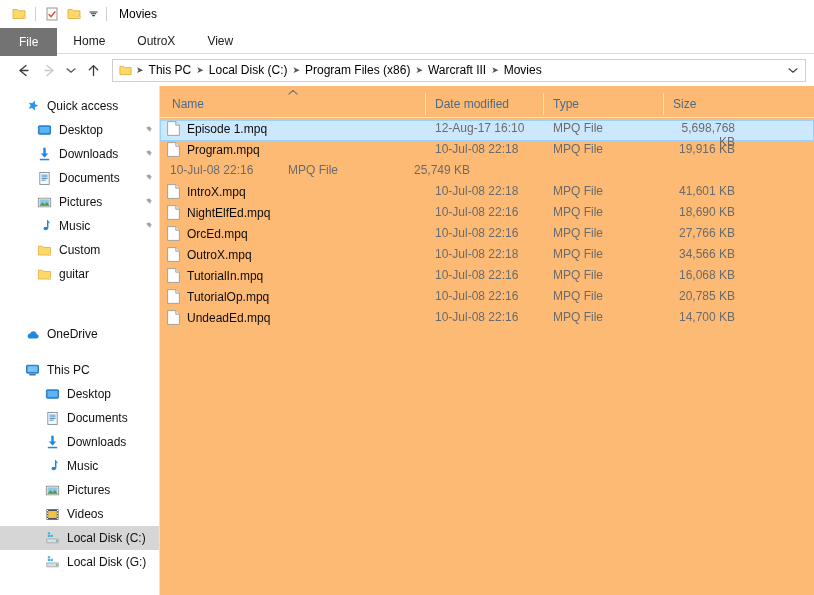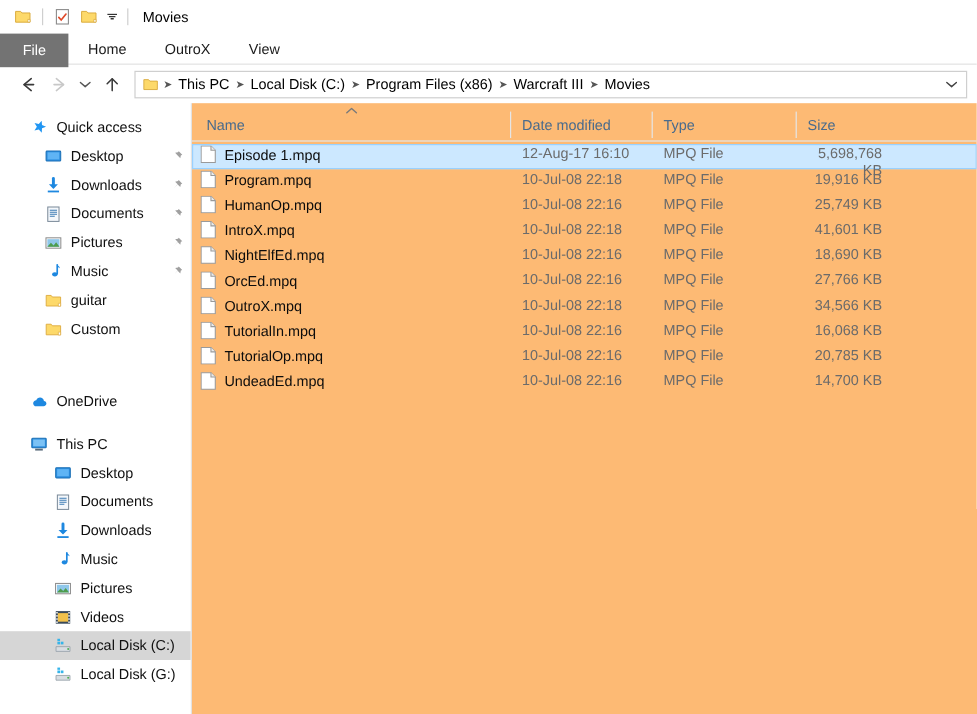--- a/index.html
+++ b/index.html
@@ -380,31 +380,31 @@
       </span>
     </div>
 
     <div class="nav-item lvl1">
       <span class="nav-ico">
         <svg width="15" height="15" viewBox="0 0 16 16">
             <path d="M1.6 3.4h4.4l1.1 1.4H14.4v8H1.6z" fill="#fdd96a" stroke="#dda93c" stroke-width="0.8"></path>
             <path d="M12.4 10.4h2v2.6h-2z" fill="#ffffff" stroke="#dda93c" stroke-width="0.6"></path>
           </svg>
       </span>
-      <span class="nav-label">guitar</span>
+      <span class="nav-label">Custom</span>
     </div>
 
     <div class="nav-item lvl1">
       <span class="nav-ico">
         <svg width="15" height="15" viewBox="0 0 16 16">
             <path d="M1.6 3.4h4.4l1.1 1.4H14.4v8H1.6z" fill="#fdd96a" stroke="#dda93c" stroke-width="0.8"></path>
             <path d="M12.4 10.4h2v2.6h-2z" fill="#ffffff" stroke="#dda93c" stroke-width="0.6"></path>
           </svg>
       </span>
-      <span class="nav-label">Custom</span>
+      <span class="nav-label">guitar</span>
     </div>
 
     <div class="nav-gap"></div>
     <div class="nav-gap"></div>
     <div class="nav-gap"></div>
 
     <div class="nav-item lvl0">
       <span class="nav-ico">
         <svg width="15" height="15" viewBox="0 0 16 16">
             <path d="M4.4 12.2h7.6c1.6 0 2.6-1 2.6-2.3 0-1.2-.9-2.2-2.2-2.3-.2-1.8-1.7-3-3.5-3-1.5 0-2.8.9-3.3 2.3-1.6.1-2.8 1.3-2.8 2.8 0 1.4 1.1 2.5 1.6 2.5z" fill="#1e88e0"></path>
@@ -574,29 +574,20 @@
               </svg>
           </span>
           <span>Program.mpq</span>
         </span>
         <span class="cell-date" style="width:118px">10-Jul-08 22:18</span>
         <span class="cell-type" style="width:120px">MPQ File</span>
         <span class="cell-size" style="width:80px">19,916 KB</span>
       </div>
 
       <div class="row">
-        <span class="cell-name" style="width:265px">
-          <span class="file-ico">
-            <svg width="13" height="15" viewBox="0 0 13 15">
-                <path d="M0.6 0.6h8.2l3.6 3.6v10.2H0.6z" fill="#ffffff" stroke="#9a9a9a" stroke-width="0.9"></path>
-                <path d="M8.8 0.6v3.6h3.6" fill="#ececec" stroke="#9a9a9a" stroke-width="0.9"></path>
-              </svg>
-          </span>
-          <span>HumanOp.mpq</span>
-        </span>
         <span class="cell-date" style="width:118px">10-Jul-08 22:16</span>
         <span class="cell-type" style="width:120px">MPQ File</span>
         <span class="cell-size" style="width:80px">25,749 KB</span>
       </div>
 
       <div class="row">
         <span class="cell-name" style="width:265px">
           <span class="file-ico">
             <svg width="13" height="15" viewBox="0 0 13 15">
                 <path d="M0.6 0.6h8.2l3.6 3.6v10.2H0.6z" fill="#ffffff" stroke="#9a9a9a" stroke-width="0.9"></path>

